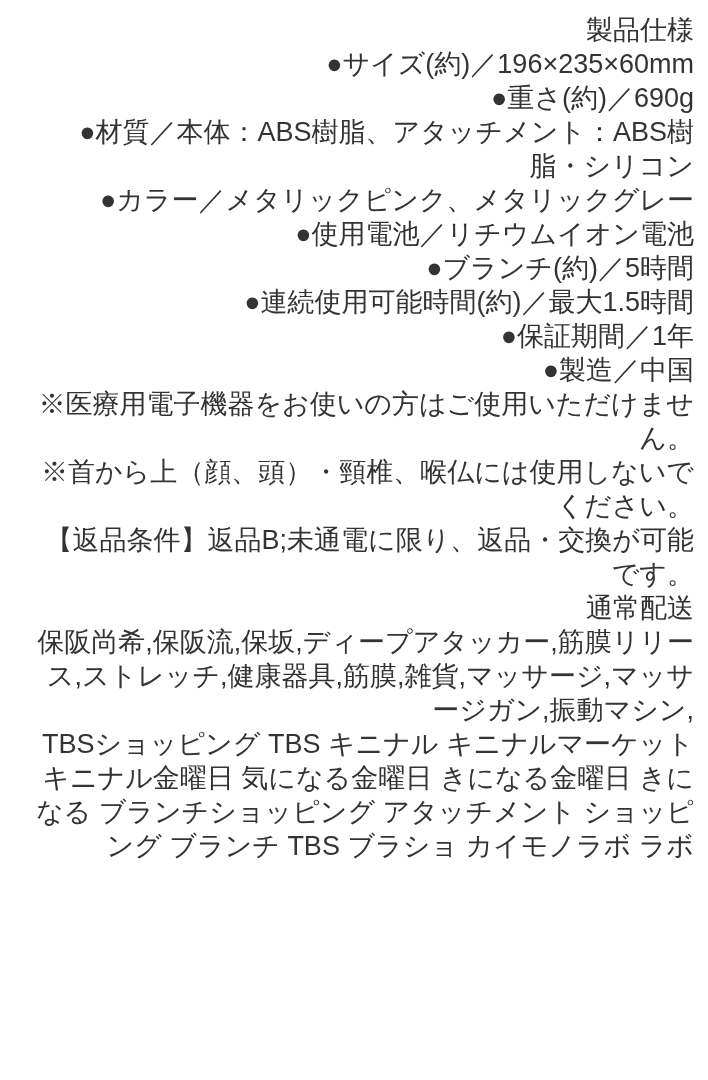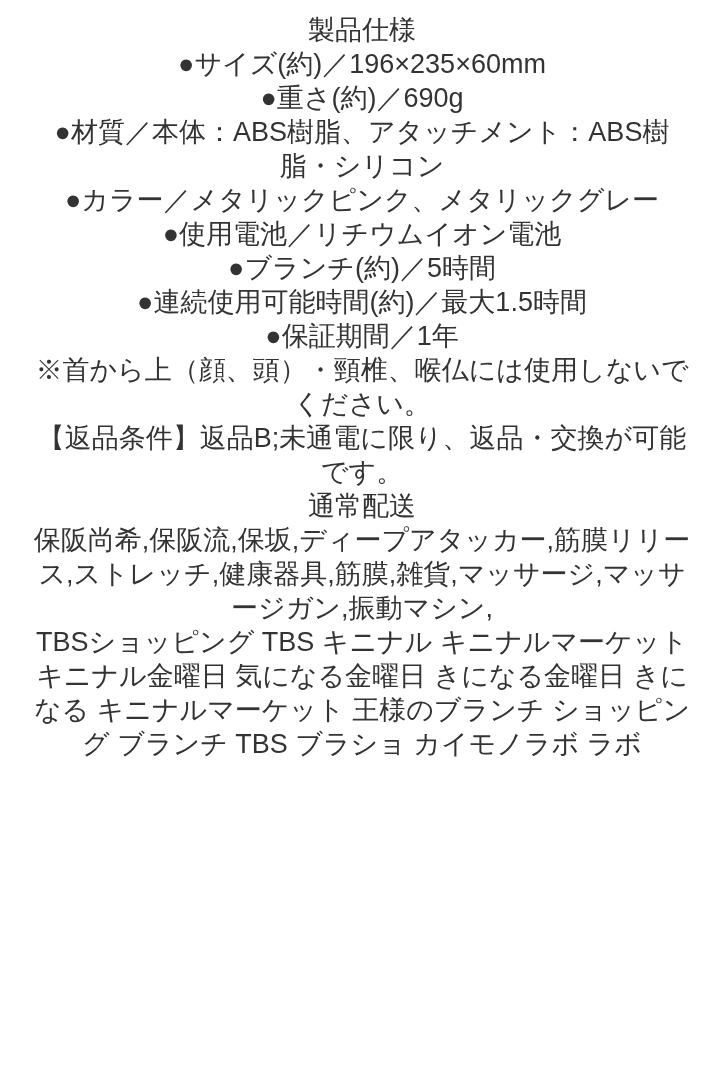--- a/index.html
+++ b/index.html
@@ -20,35 +20,37 @@
     font-size: 27px;
     line-height: 34px;
     color: #333333;
     letter-spacing: 0px;
   }
   .para {
     margin: 0;
     padding: 0;
     overflow-wrap: break-word;
     word-break: normal;
-    text-align: center;
+    text-align: right;
     white-space: normal;
   }
 </style>
 </head>
 <body style="background: rgb(255, 255, 255);">
 
 <div class="doc" style="color: rgb(51, 51, 51);">
   <div class="para">製品仕様</div>
   <div class="para">●サイズ(約)／196×235×60mm</div>
   <div class="para">●重さ(約)／690g</div>
   <div class="para">●材質／本体：ABS樹脂、アタッチメント：ABS樹脂・シリコン</div>
   <div class="para">●カラー／メタリックピンク、メタリックグレー</div>
   <div class="para">●使用電池／リチウムイオン電池</div>
   <div class="para">●ブランチ(約)／5時間</div>
   <div class="para">●連続使用可能時間(約)／最大1.5時間</div>
   <div class="para">●保証期間／1年</div>
+  <div class="para">●製造／中国</div>
+  <div class="para">※医療用電子機器をお使いの方はご使用いただけません。</div>
   <div class="para">※首から上（顔、頭）・頸椎、喉仏には使用しないでください。</div>
   <div class="para">【返品条件】返品B;未通電に限り、返品・交換が可能です。</div>
   <div class="para">通常配送</div>
   <div class="para">保阪尚希,保阪流,保坂,ディープアタッカー,筋膜リリース,ストレッチ,健康器具,筋膜,雑貨,マッサージ,マッサージガン,振動マシン,</div>
-  <div class="para">TBSショッピング TBS キニナル キニナルマーケット キニナル金曜日 気になる金曜日 きになる金曜日 きになる キニナルマーケット 王様のブランチ ショッピング ブランチ TBS ブラショ カイモノラボ ラボ</div>
+  <div class="para">TBSショッピング TBS キニナル キニナルマーケット キニナル金曜日 気になる金曜日 きになる金曜日 きになる ブランチショッピング アタッチメント ショッピング ブランチ TBS ブラショ カイモノラボ ラボ</div>
 </div>
 
 </body></html>

